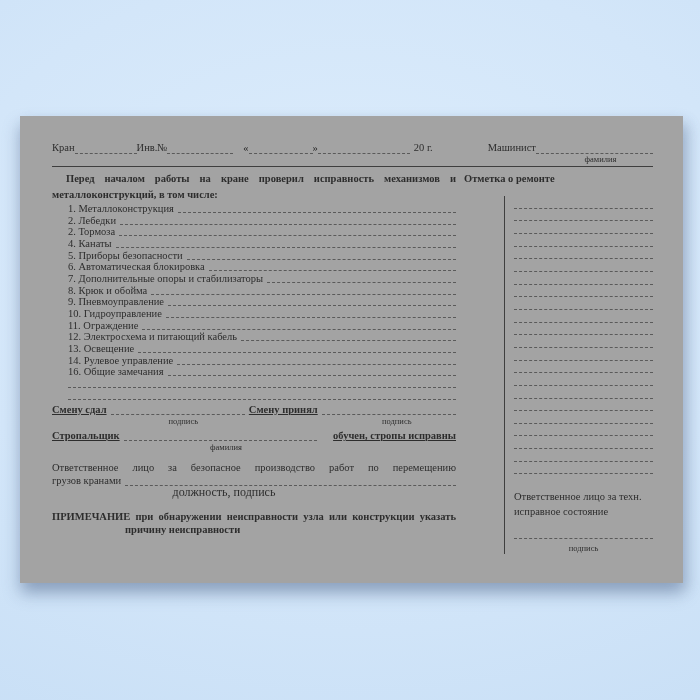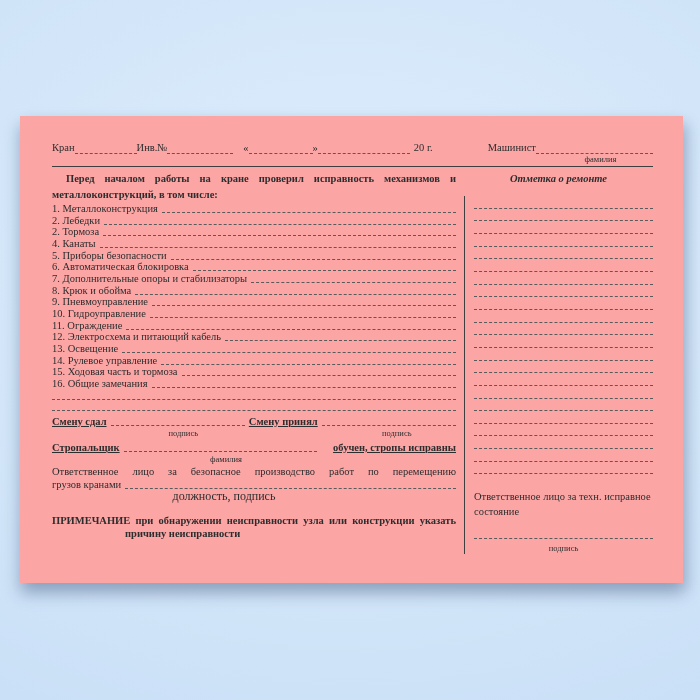--- a/index.html
+++ b/index.html
@@ -4,57 +4,57 @@
 <style>
   html,body{margin:0;padding:0;}
   body{
     width:700px;height:700px;position:relative;overflow:hidden;
     background:radial-gradient(ellipse 130% 95% at 50% 38%, #ddedfc 0%, #d3e6f9 45%, #c2dbf4 100%);
     font-family:"Liberation Serif","DejaVu Serif",serif;
     color:#2d2d2d;
   }
   .paper{
     position:absolute;left:20px;top:116px;width:663px;height:467px;
-    background:#fca5a5;box-sizing:border-box;
+    background:#a3a3a3;box-sizing:border-box;
     padding:25px 30px 0 32px;
     box-shadow:0 10px 16px rgba(92,116,150,.48), 5px 7px 12px rgba(92,116,150,.22);
     font-size:10.5px;line-height:12px;
   }
   
   .hdr-row{display:flex;align-items:flex-end;height:13px;white-space:nowrap;}
   .hdr-row .lbl{flex:0 0 auto;}
   .blank{border-bottom:1px dashed #5a5a5a;display:inline-block;height:11px;}
   .w62{width:62px;} .w66{width:66px;} .w64{width:64px;} .w92{width:92px;margin-right:4px;}
   .grow{flex:1 1 auto;} .gap10{width:10px;} .gap55{width:55px;}
   .hint-strip{display:flex;justify-content:flex-end;height:11px;font-size:8.5px;line-height:10px;}
   .hint-strip span{width:105px;text-align:center;}
   .full-rule{border-top:1.4px solid #3e3e3e;margin-top:1px;}
   
   .main{display:flex;align-items:flex-start;}
   .col-left{width:404px;flex:0 0 404px;}
   .col-right{flex:1 1 auto;margin-left:8px;min-width:0;}
   
   .intro{font-weight:bold;text-align:justify;line-height:16px;margin-top:4px;}
   .intro .indent{display:inline-block;width:14px;}
-  .item-row{display:flex;height:11.66px;line-height:11.66px;white-space:nowrap;}
+  .item-row{display:flex;height:11.66px;line-height:11.66px;white-space:nowrap;margin-left:16px;}
   .item-label{flex:0 0 auto;}
   .fill{flex:1 1 auto;border-bottom:1px dashed #5a5a5a;margin:0 0 1.5px 4px;min-width:8px;}
   .fill-solo{margin-left:0;}
   .shift-row{display:flex;align-items:flex-end;height:13px;font-weight:bold;white-space:nowrap;margin-top:2px;text-decoration:underline;}
   .shift-hints{display:flex;height:11px;font-size:8.5px;line-height:10px;font-weight:normal;}
   .sp72{flex:0 0 72px;} .sp95{flex:0 0 95px;} .sp86{flex:0 0 86px;} .sp142{flex:0 0 142px;}
   .hint-c{flex:1 1 auto;text-align:center;}
-  .resp{margin-top:0;}
+  .resp{margin-top:8px;}
   .resp-l1{text-align:justify;text-align-last:justify;line-height:13px;}
   .resp-l2{display:flex;height:13px;align-items:flex-end;white-space:nowrap;}
   .resp-hint{height:11px;font-size:12px;line-height:10px;text-align:center;padding-right:60px;}
   .note{font-weight:bold;line-height:13px;margin-top:12px;padding-left:73px;text-indent:-73px;text-align:justify;}
   
-  .right-title{font-weight:bold;text-align:center;padding:5px 0 3px;line-height:13px;font-style:italic;}
-  .right-body{border-left:1px solid #3f3f3f;padding-left:9px;margin-top:8px;min-height:353px;box-sizing:border-box;}
+  .right-title{font-weight:bold;padding:5px 0 3px;line-height:13px;}
+  .right-body{border-left:1px solid #3f3f3f;padding-left:9px;margin-top:8px;min-height:353px;box-sizing:border-box;margin-left:40px;}
   .rline{height:11.66px;border-bottom:1px dashed #5a5a5a;}
   .tech{margin-top:15px;line-height:15px;}
   .sig-blank{height:19px;border-bottom:1px dashed #5a5a5a;}
   .sig-hint{text-align:center;font-size:8.5px;padding-top:3px;}
 </style>
 </head>
 <body>
 
 <div class="paper">
 
@@ -134,24 +134,20 @@
           </div>
           <div class="item-row">
             <span class="item-label">13. Освещение</span>
             <span class="fill"></span>
           </div>
           <div class="item-row">
             <span class="item-label">14. Рулевое управление</span>
             <span class="fill"></span>
           </div>
           <div class="item-row">
-            <span class="item-label">15. Ходовая часть и тормоза</span>
-            <span class="fill"></span>
-          </div>
-          <div class="item-row">
             <span class="item-label">16. Общие замечания</span>
             <span class="fill"></span>
           </div>
           <div class="item-row">
             <span class="fill fill-solo"></span>
           </div>
           <div class="item-row">
             <span class="fill fill-solo"></span>
           </div>
         </div>

